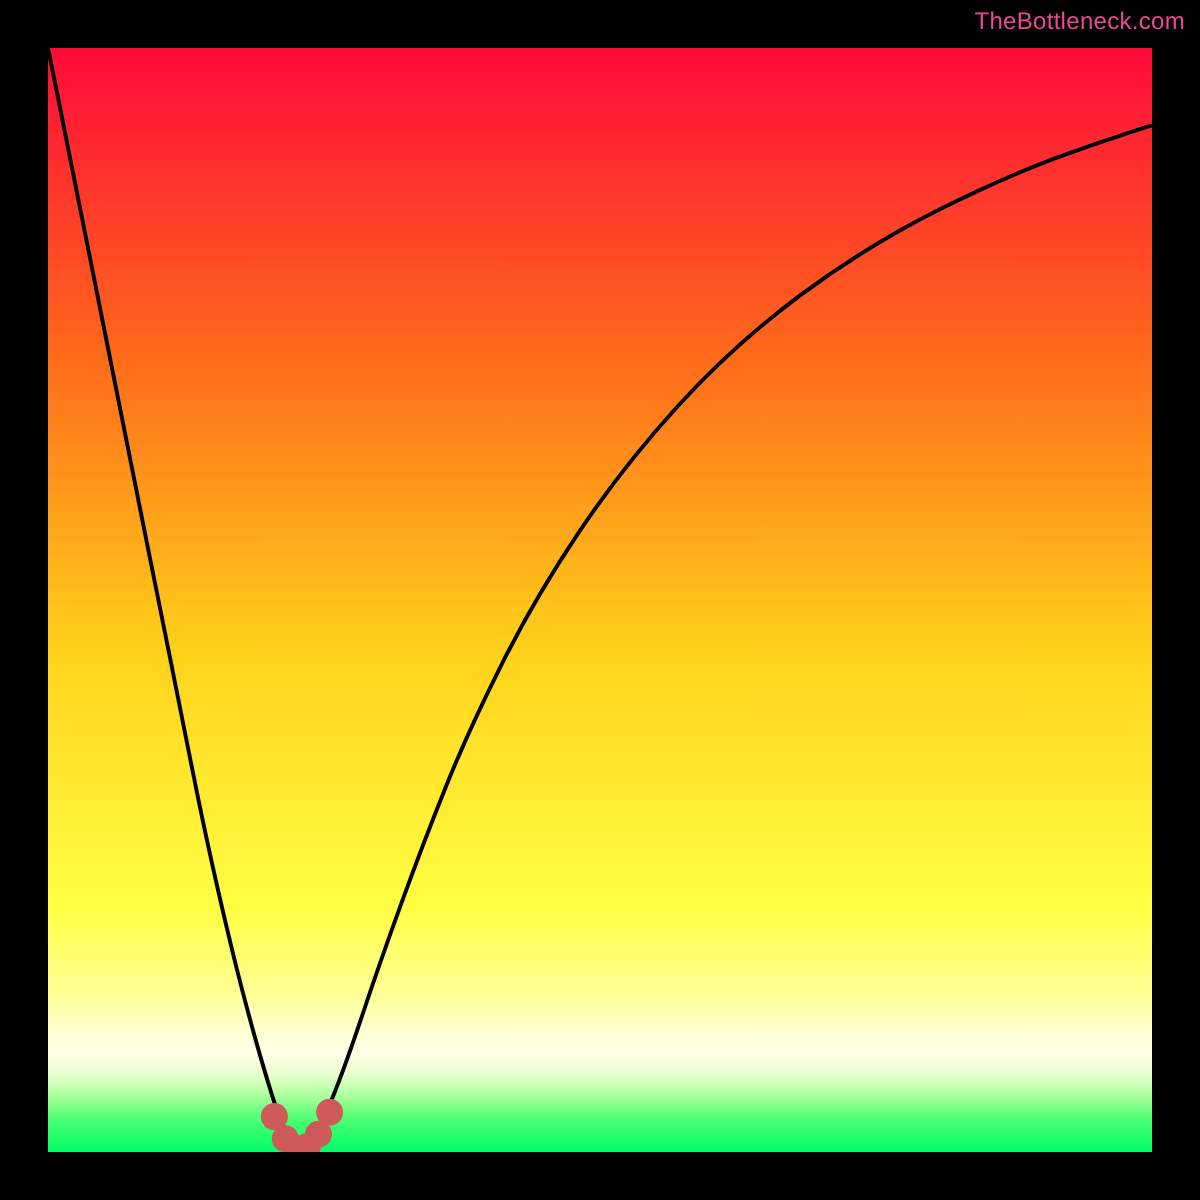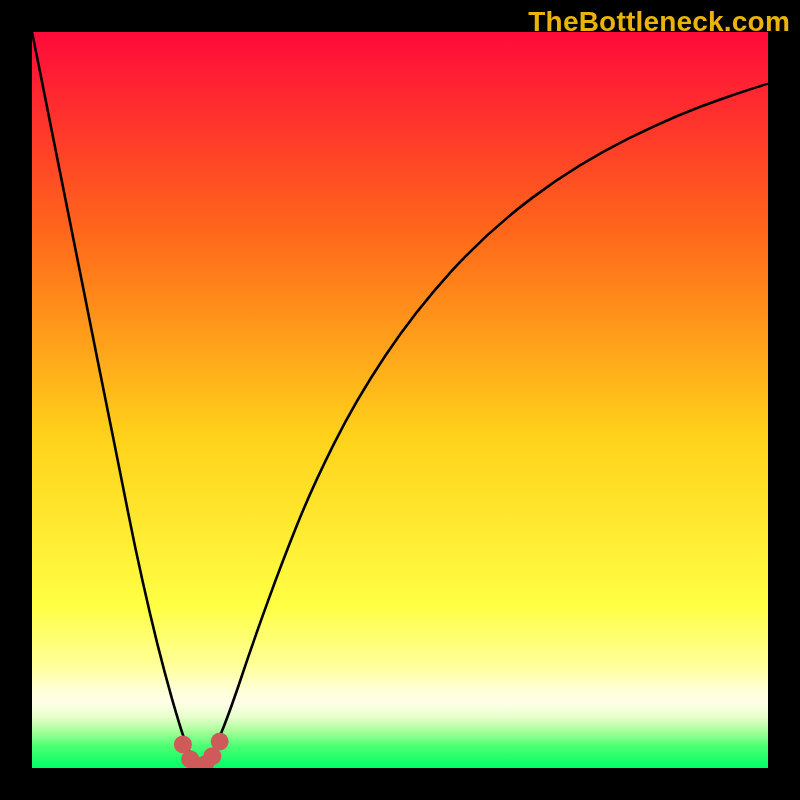--- a/index.html
+++ b/index.html
@@ -38,23 +38,23 @@
     position: absolute;
     left: 0;
     top: 0;
     width: 100%;
     height: 100%;
   }
   .watermark {
     position: absolute;
     top: 6px;
     right: 10px;
-    color: #eab308;
-    font-size: 28px;
-    font-weight: 700;
+    color: #ec4899;
+    font-size: 16px;
+    font-weight: 400;
     letter-spacing: 0.2px;
     user-select: none;
   }
 </style>
 </head>
 <body>
 
 <div class="frame">
   <div class="watermark">TheBottleneck.com</div>
 

